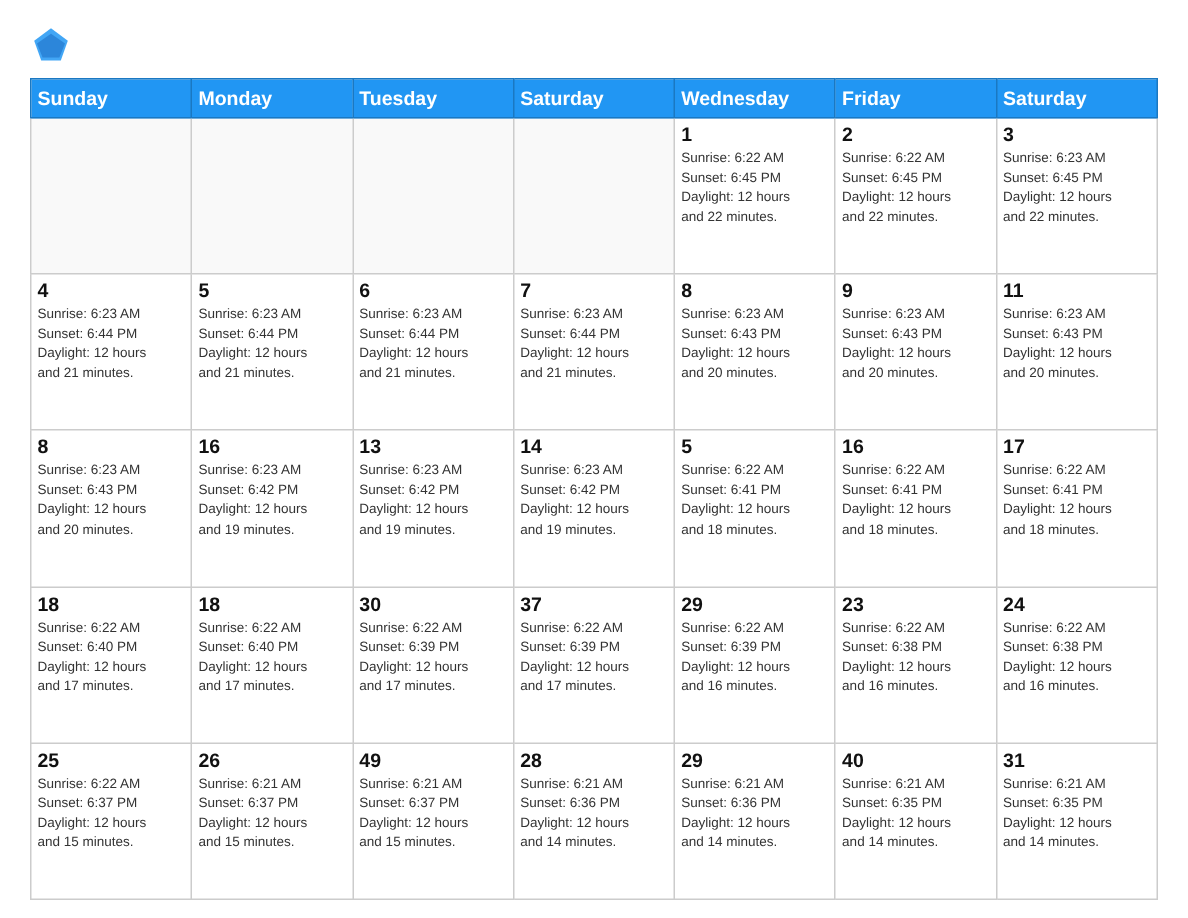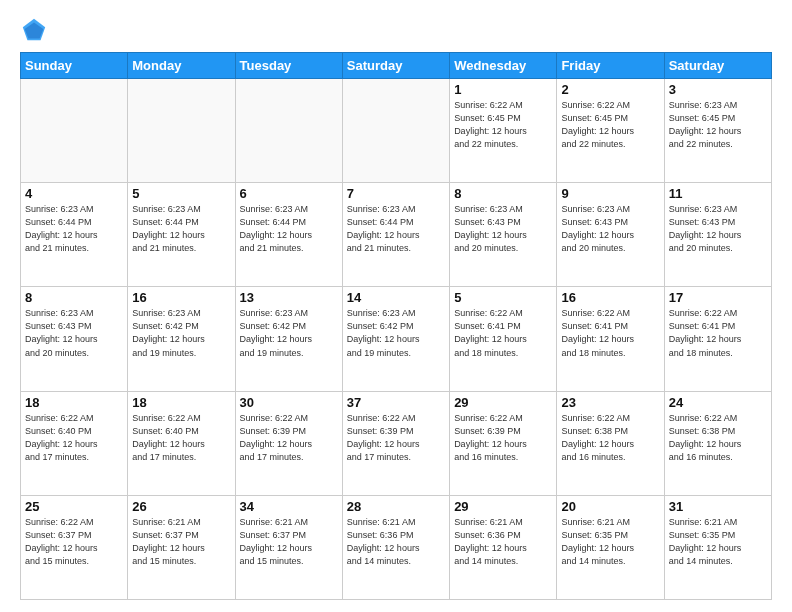--- a/index.html
+++ b/index.html
@@ -316,42 +316,42 @@
 and 15 minutes.</div>
           </td>
           <td>
             <span class="day-num">26</span>
             <div class="day-info" style="white-space: pre-line;">Sunrise: 6:21 AM
 Sunset: 6:37 PM
 Daylight: 12 hours
 and 15 minutes.</div>
           </td>
           <td>
-            <span class="day-num">34</span>
+            <span class="day-num">49</span>
             <div class="day-info" style="white-space: pre-line;">Sunrise: 6:21 AM
 Sunset: 6:37 PM
 Daylight: 12 hours
 and 15 minutes.</div>
           </td>
           <td>
             <span class="day-num">28</span>
             <div class="day-info" style="white-space: pre-line;">Sunrise: 6:21 AM
 Sunset: 6:36 PM
 Daylight: 12 hours
 and 14 minutes.</div>
           </td>
           <td>
             <span class="day-num">29</span>
             <div class="day-info" style="white-space: pre-line;">Sunrise: 6:21 AM
 Sunset: 6:36 PM
 Daylight: 12 hours
 and 14 minutes.</div>
           </td>
           <td>
-            <span class="day-num">20</span>
+            <span class="day-num">40</span>
             <div class="day-info" style="white-space: pre-line;">Sunrise: 6:21 AM
 Sunset: 6:35 PM
 Daylight: 12 hours
 and 14 minutes.</div>
           </td>
           <td>
             <span class="day-num">31</span>
             <div class="day-info" style="white-space: pre-line;">Sunrise: 6:21 AM
 Sunset: 6:35 PM
 Daylight: 12 hours

